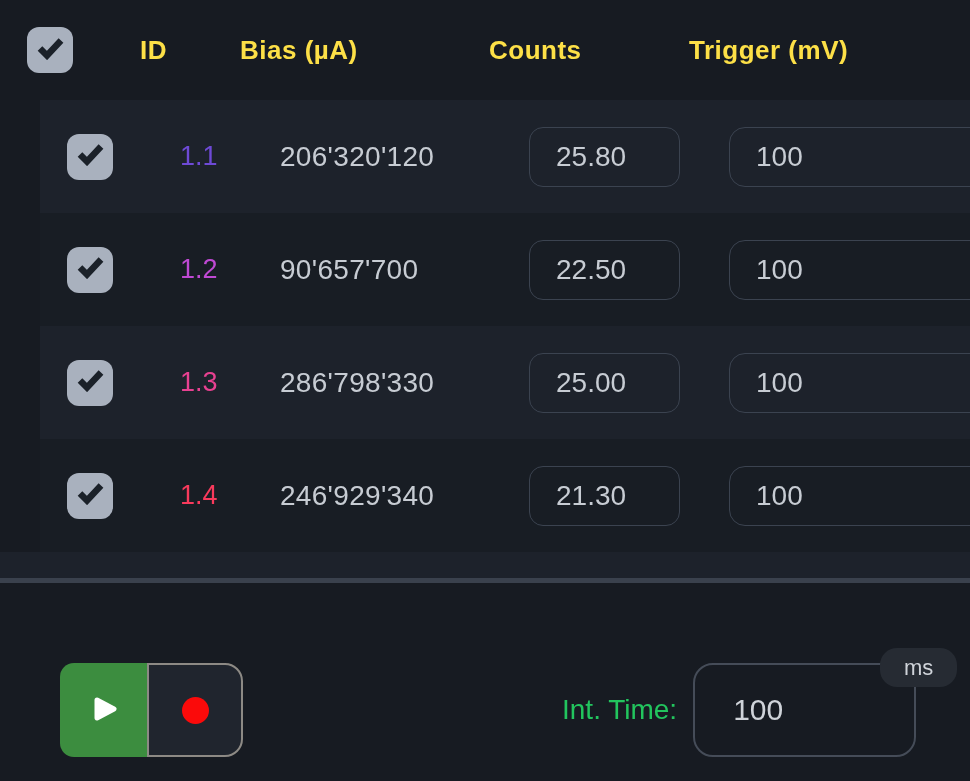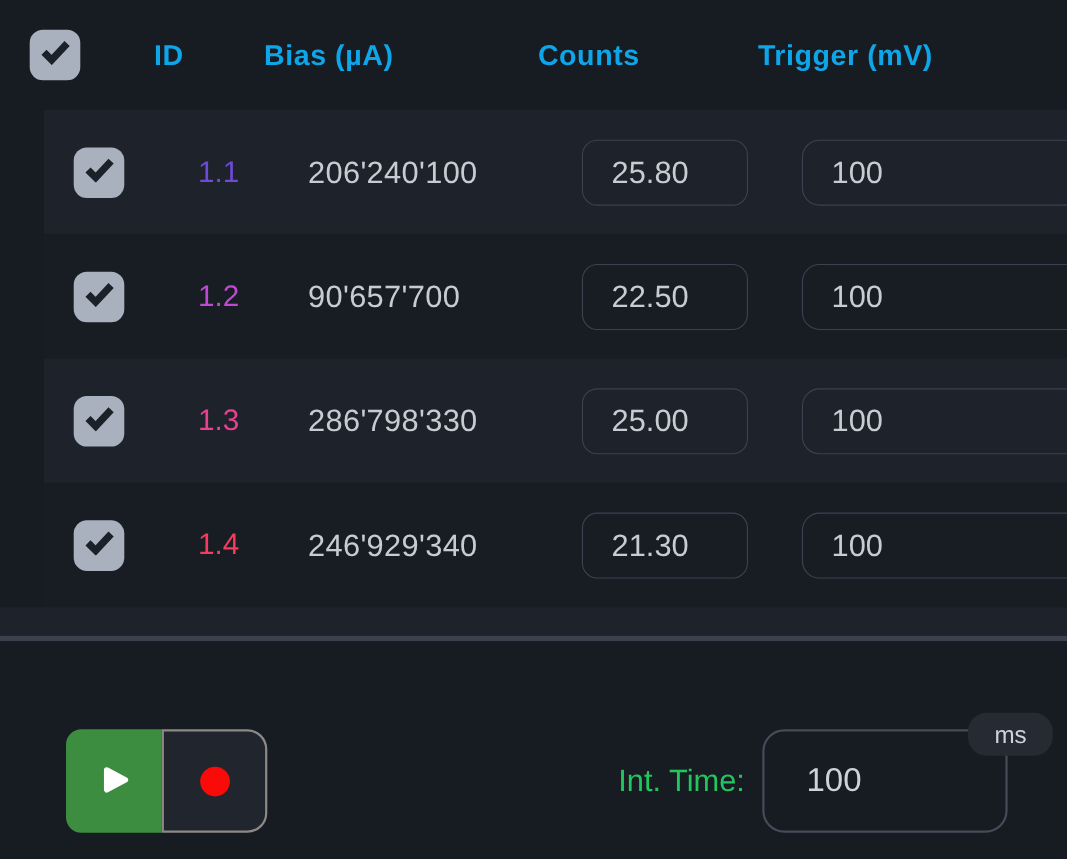--- a/index.html
+++ b/index.html
@@ -9,21 +9,21 @@
     font-family:"Liberation Sans","DejaVu Sans",sans-serif;
     -webkit-font-smoothing:antialiased;
   }
   .grid-row{
     display:grid;
     grid-template-columns:140px 100px 249px 200px 281px;
     align-items:center;
   }
   
   .thead{height:100px;background:#171b22;}
-  .hcell{color:#0ea5e9;font-weight:bold;font-size:26px;letter-spacing:.5px;}
+  .hcell{color:#fde047;font-weight:bold;font-size:26px;letter-spacing:.5px;}
   
   .row{height:113px;margin-left:40px;}
   .row.light{background:#1d222b;}
   .row.dark{background:#181d24;}
   .checkbox{
     width:46px;height:46px;margin-left:27px;
     background:#a9b1be;border-radius:12px;
     display:flex;align-items:center;justify-content:center;cursor:pointer;
   }
   .id-cell{font-size:27px;}
@@ -87,21 +87,21 @@
 
   <div class="grid-row row light">
     <div class="checkbox">
       <span>
         <svg width="28" height="23" viewBox="0 0 28 23">
             <path d="M4 11.5 L11 18.5 L25 3.5" stroke="#1b2129" stroke-width="6.5" fill="none"></path>
           </svg>
       </span>
     </div>
     <div class="id-cell" style="color: rgb(110, 74, 214);">1.1</div>
-    <div class="counts-cell">206'240'100</div>
+    <div class="counts-cell">206'320'120</div>
     <div>
         <input class="num-input bias-input" value="25.80" style="">
       </div>
     <div>
         <input class="num-input trigger-input" value="100" style="">
       </div>
   </div>
 
   <div class="grid-row row dark">
     <div class="checkbox">

